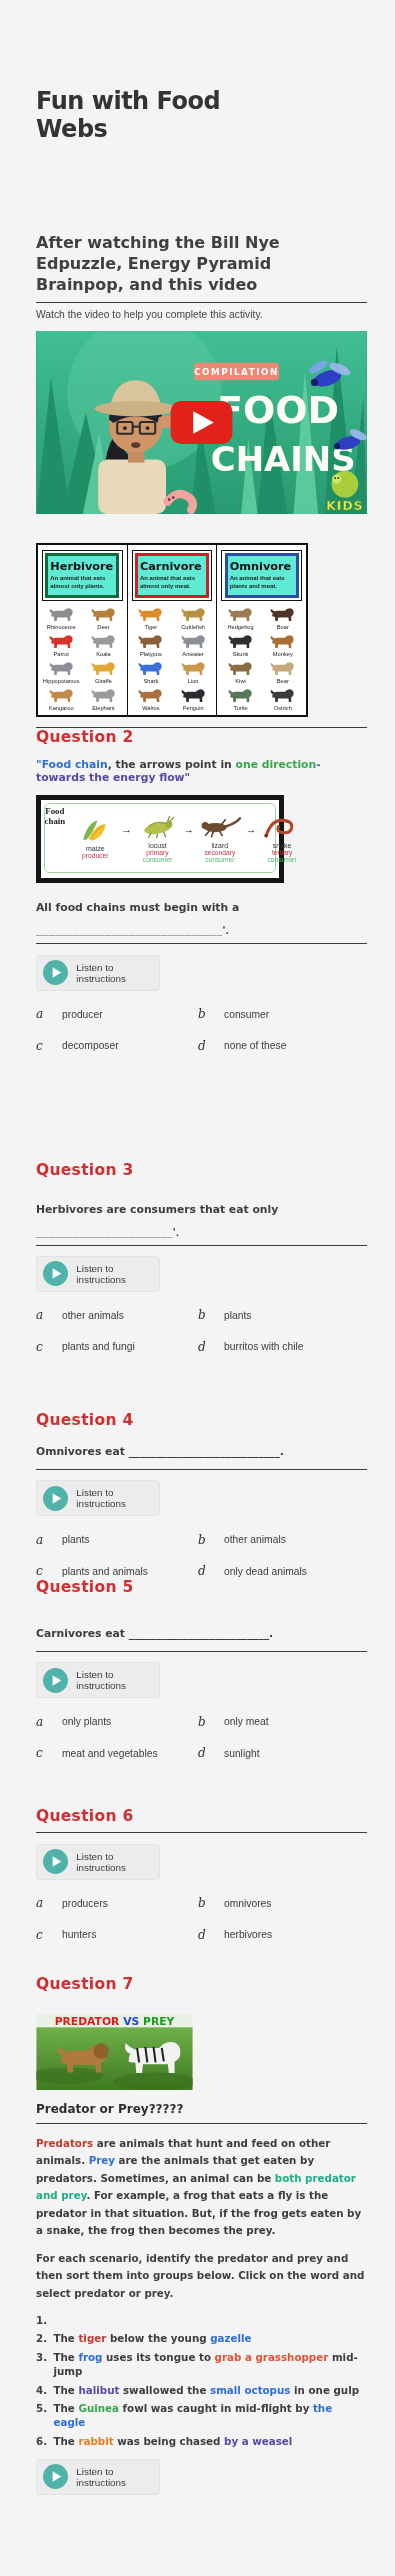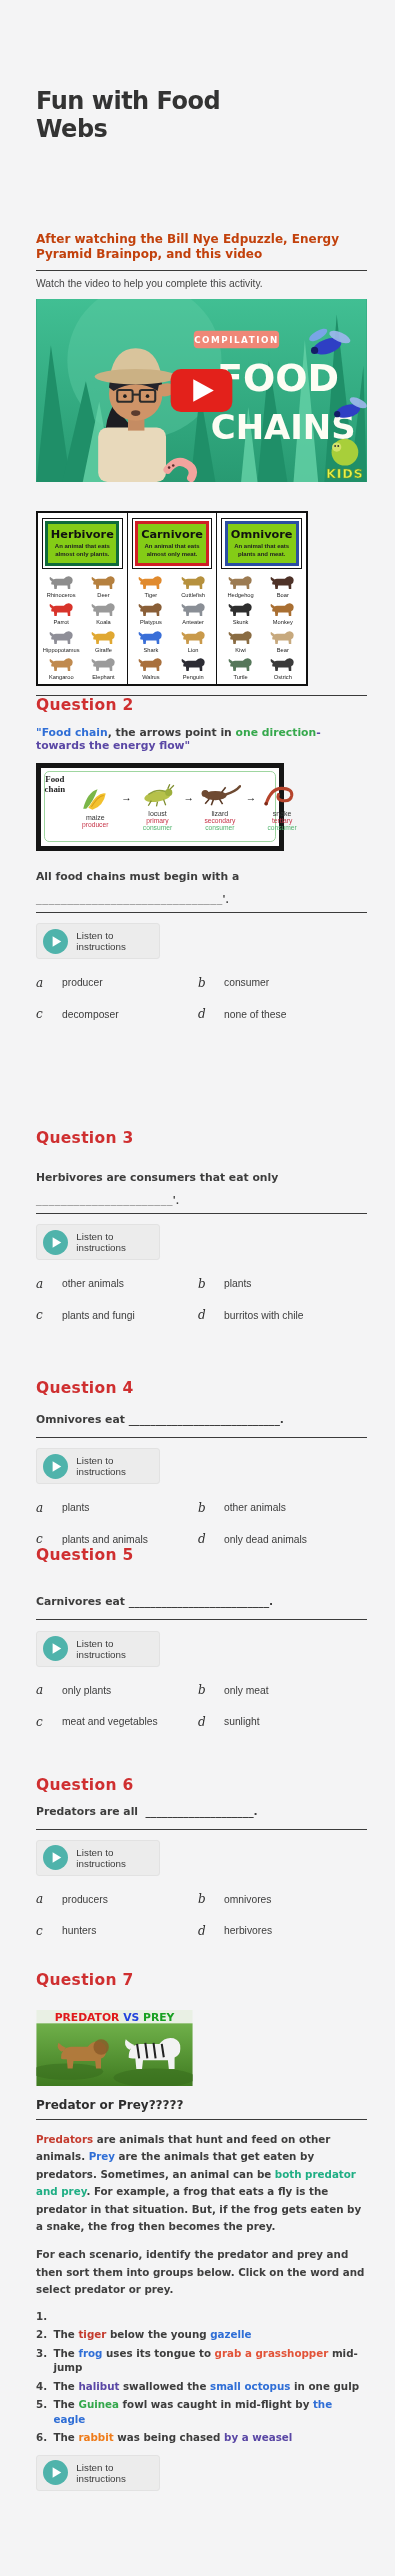--- a/index.html
+++ b/index.html
@@ -3,32 +3,32 @@
 <meta charset="utf-8">
 <style>
   html,body{margin:0;padding:0}
   body{width:396px;height:3401px;overflow:hidden;background:#f4f4f5;
        font-family:"Liberation Sans","DejaVu Sans",sans-serif;color:#3f3f3f}
   .page{padding:0 29px 0 36px;height:3401px;box-sizing:border-box}
   h1,h2,h3,h4{margin:0}
   .title{margin-top:87px;max-width:222px;font-family:"DejaVu Sans",sans-serif;
          font-weight:800;font-size:24px;line-height:1.18;color:#333;letter-spacing:-0.5px}
   .intro{margin-top:88px}
-  .intro-heading{font-family:"DejaVu Sans",sans-serif;font-weight:800;font-size:12px;
-         line-height:1.32;color:#c2410c;max-width:326px}
+  .intro-heading{font-family:"DejaVu Sans",sans-serif;font-weight:800;font-size:16px;
+         line-height:1.32;color:#404040;max-width:326px}
   hr{border:none;border-top:1px solid #3a3a3a;margin:7.2px 0 0}
   hr.thin{border-top:0.8px solid #3b3b3b}
   .watch{margin-top:6.2px;font-size:10.3px;color:#454545}
   .videoframe{margin-top:10.3px;width:331px;height:183px;position:relative;background:#2fa47d;overflow:hidden}
   .videoframe svg{display:block}
   .chart{margin-top:29px;width:268px;border:2.1px solid #101010;background:#fff;display:flex}
   .chart .col{flex:1;border-right:1.5px solid #101010;padding-bottom:4.1px}
   .chart .col:last-child{border-right:none}
   .col-head{border:1.5px solid #111;margin:5.2px 4.1px 3.1px;padding:2.1px;background:#fff}
-  .col-head-in{border-width:3.1px;border-style:solid;padding:4.1px 2.1px;text-align:center;background:#84cc16}
+  .col-head-in{border-width:3.1px;border-style:solid;padding:4.1px 2.1px;background:#5eead4}
   .col-0 .col-head-in{border-color:#0f6b3a}
   .col-1 .col-head-in{border-color:#d01f26}
   .col-2 .col-head-in{border-color:#2b4ea2}
   .col-title{font-family:"DejaVu Sans",sans-serif;font-weight:800;font-size:11.3px;color:#111}
   .col-desc{margin-top:2.1px;font-weight:700;font-size:6px;line-height:1.3;color:#222}
   .animal-grid{display:grid;grid-template-columns:1fr 1fr;row-gap:3.1px;padding:2.1px 2.1px 0}
   .animal{display:flex;flex-direction:column;align-items:center}
   .animal svg{width:27px;height:17.5px}
   .animal-name{font-size:5.7px;color:#222;margin-top:0.5px;white-space:nowrap}
   .after-chart{margin-top:9.3px}
@@ -521,21 +521,20 @@
         </div>
       <div class="opt">
           <span class="k">d</span>
           <span class="t">sunlight</span>
         </div>
     </div>
   </section>
 
   <section class="qsec q6">
     <h3 class="q-head">Question 6</h3>
-    <p class="prompt"><span>Predators are all</span>&nbsp; <span>____________________.</span></p>
     <hr class="thin">
     <div class="listen">
       <svg width="27" height="27" viewBox="0 0 52 52">
         <circle cx="26" cy="26" r="26" fill="#4fb3ab"></circle>
           <polygon points="20,15 20,37 38,26" fill="#ffffff"></polygon>
       </svg>
       <span class="listen-label">Listen to instructions</span>
     </div>
     <div class="options">
       <div class="opt">

